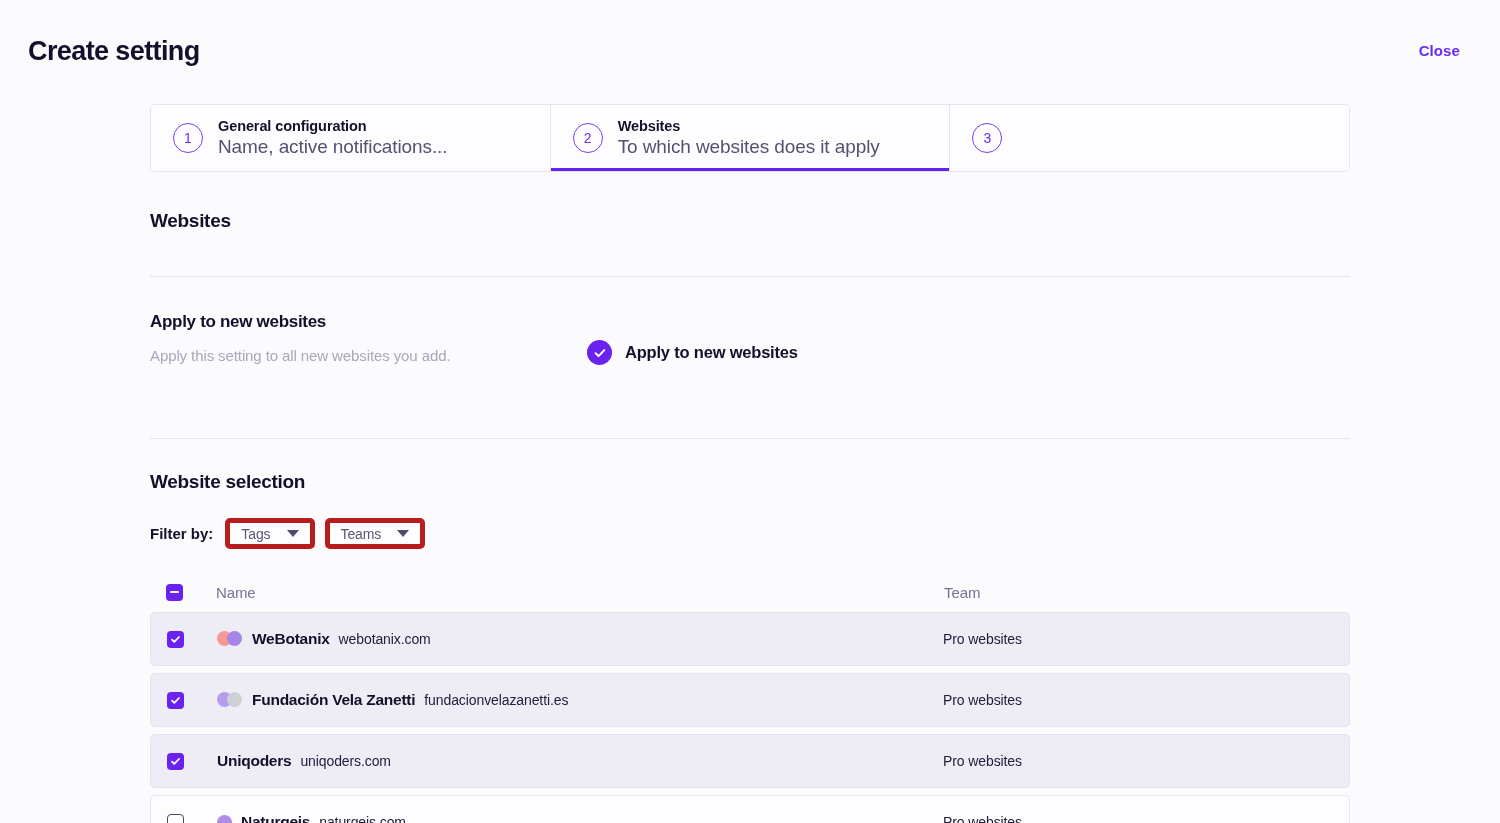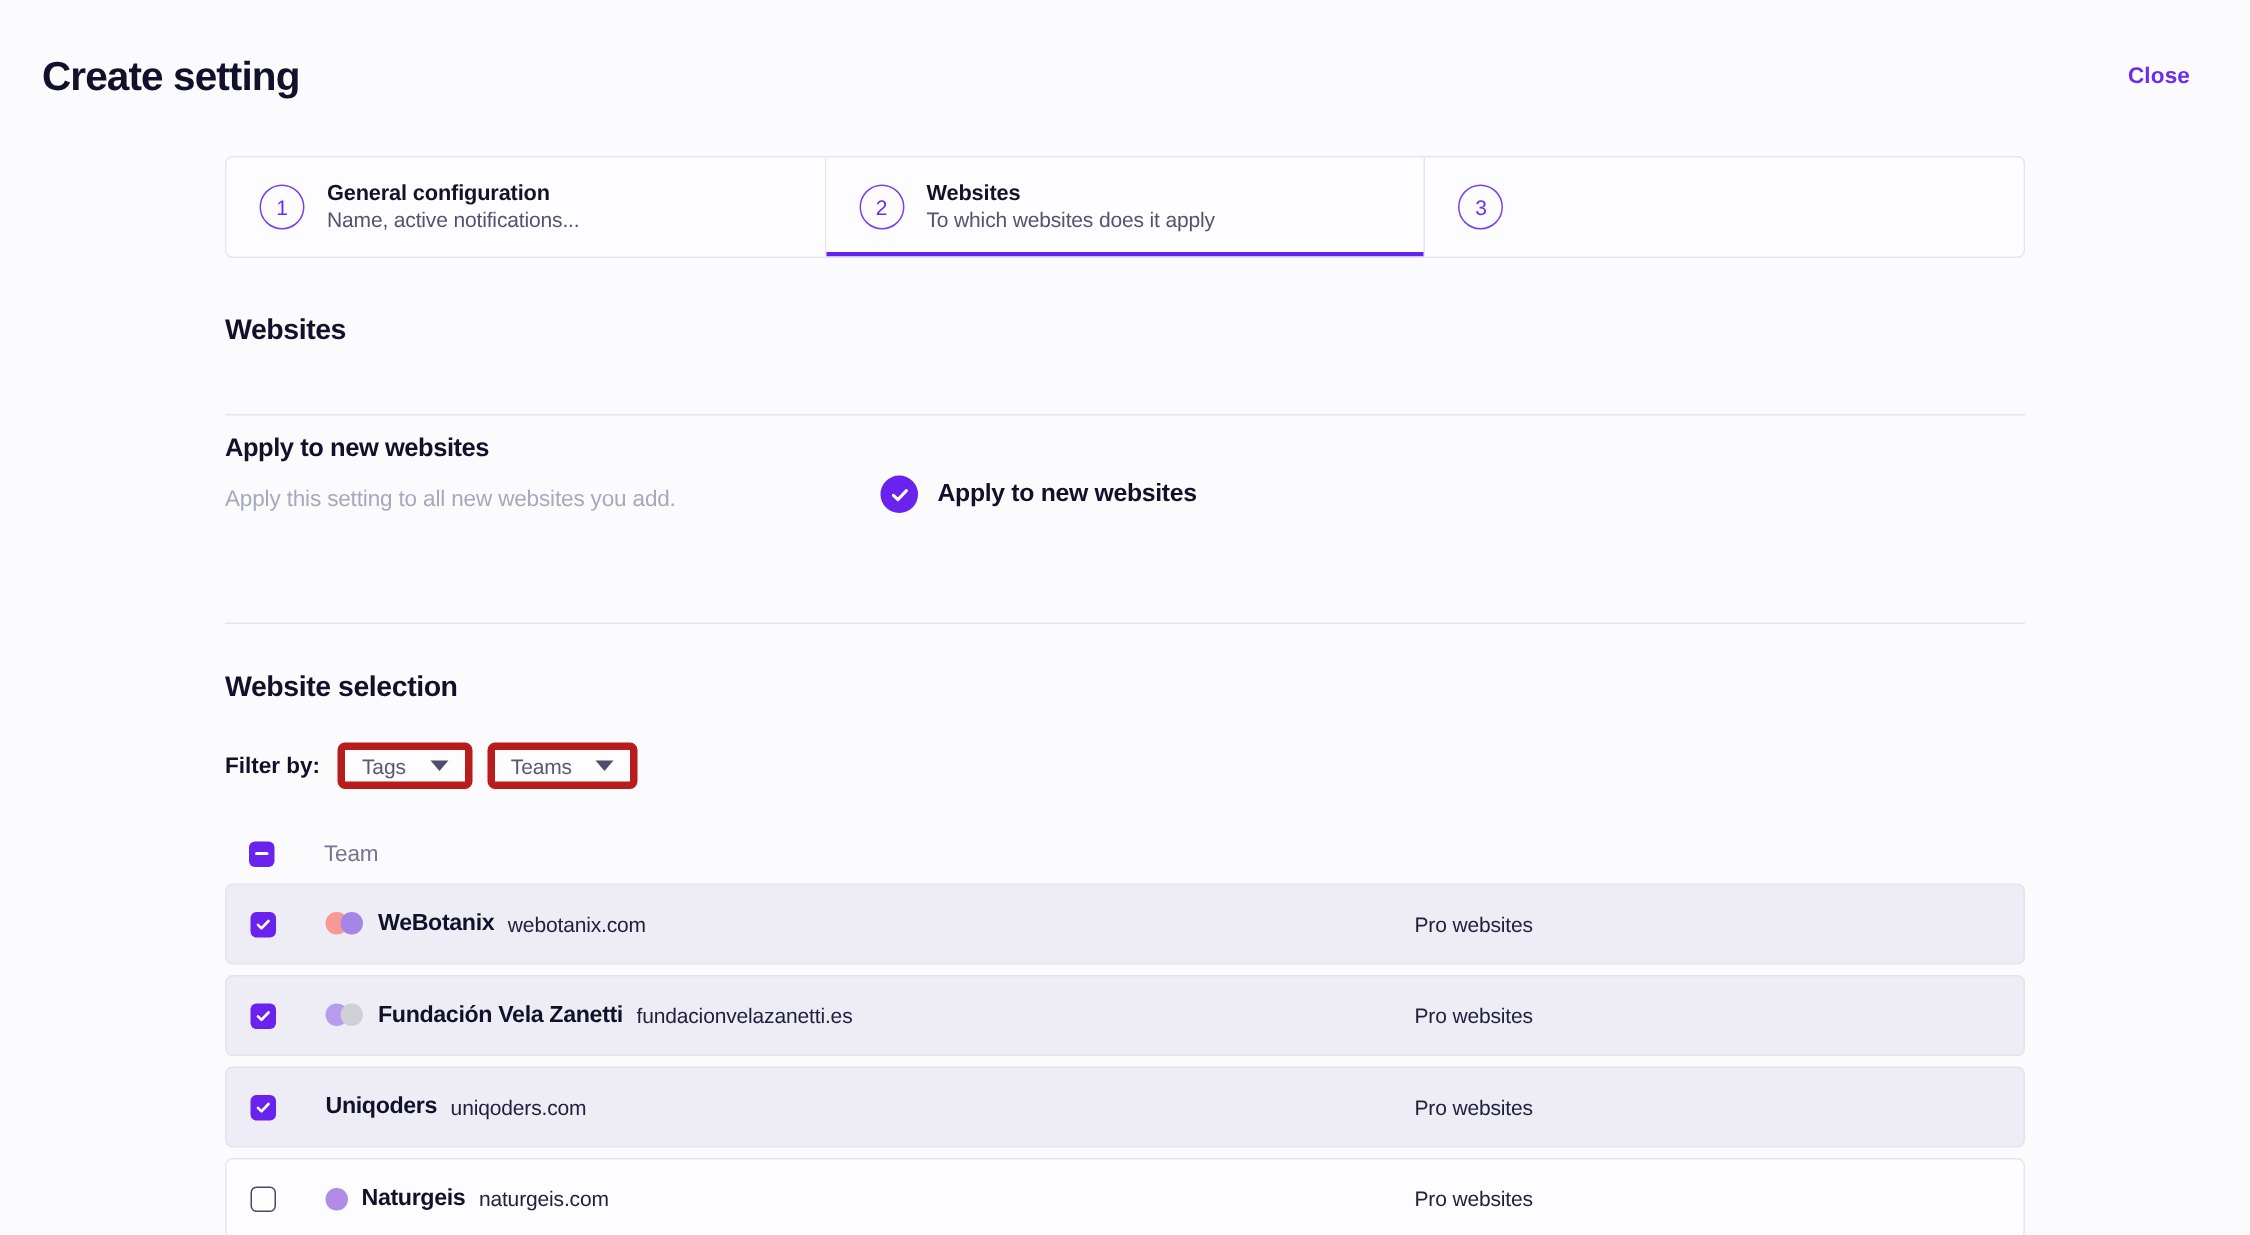--- a/index.html
+++ b/index.html
@@ -89,21 +89,21 @@
     color: #6a2df0;
   }
   .step-text { line-height: 1.28; }
   .step-title {
     font-size: 14.5px;
     font-weight: bold;
     color: #14122b;
     letter-spacing: -0.1px;
   }
   .step-sub {
-    font-size: 14px;
+    font-size: 19px;
     color: #555170;
     letter-spacing: -0.1px;
   }
 
   
   h2.section-title {
     font-size: 19px;
     font-weight: bold;
     color: #12102a;
     letter-spacing: -0.3px;
@@ -327,21 +327,21 @@
     <div class="step">
       <div class="step-circle">3</div>
     </div>
 
   </div>
 
   <h2 class="section-title" style="margin-top:38px;">Websites</h2>
 
   <div class="divider" style="margin-top:44px;"></div>
 
-  <div class="apply-row" style="margin-top:12px;">
+  <div class="apply-row" style="margin-top:35px;">
     <div class="apply-left">
       <h3 class="sub-title">Apply to new websites</h3>
       <div class="muted" style="margin-top:15px;">Apply this setting to all new websites you add.</div>
     </div>
     <div class="apply-right">
       <span class="toggle-check">
         <svg width="14" height="14" viewBox="0 0 14 14">
             <path d="M2.6 7.2 L5.6 10.1 L11.3 4.1" fill="none" stroke="#ffffff" stroke-width="2" stroke-linecap="round" stroke-linejoin="round"></path>
           </svg>
       </span>
@@ -368,20 +368,21 @@
   </div>
 
   <div class="tbl" style="margin-top:23px;">
 
     <div class="tbl-head">
       <div class="col-check">
         <span class="cb indeterminate">
           <span class="dash"></span>
         </span>
       </div>
+      <div class="col-name th">Name</div>
       <div class="col-team th">Team</div>
     </div>
 
     <div class="tbl-row selected">
       <div class="col-check">
         <span class="cb checked">
           <svg width="11" height="11" viewBox="0 0 11 11">
               <path d="M2 5.6 L4.3 7.9 L9 3" fill="none" stroke="#ffffff" stroke-width="1.8" stroke-linecap="round" stroke-linejoin="round"></path>
             </svg>
         </span>

